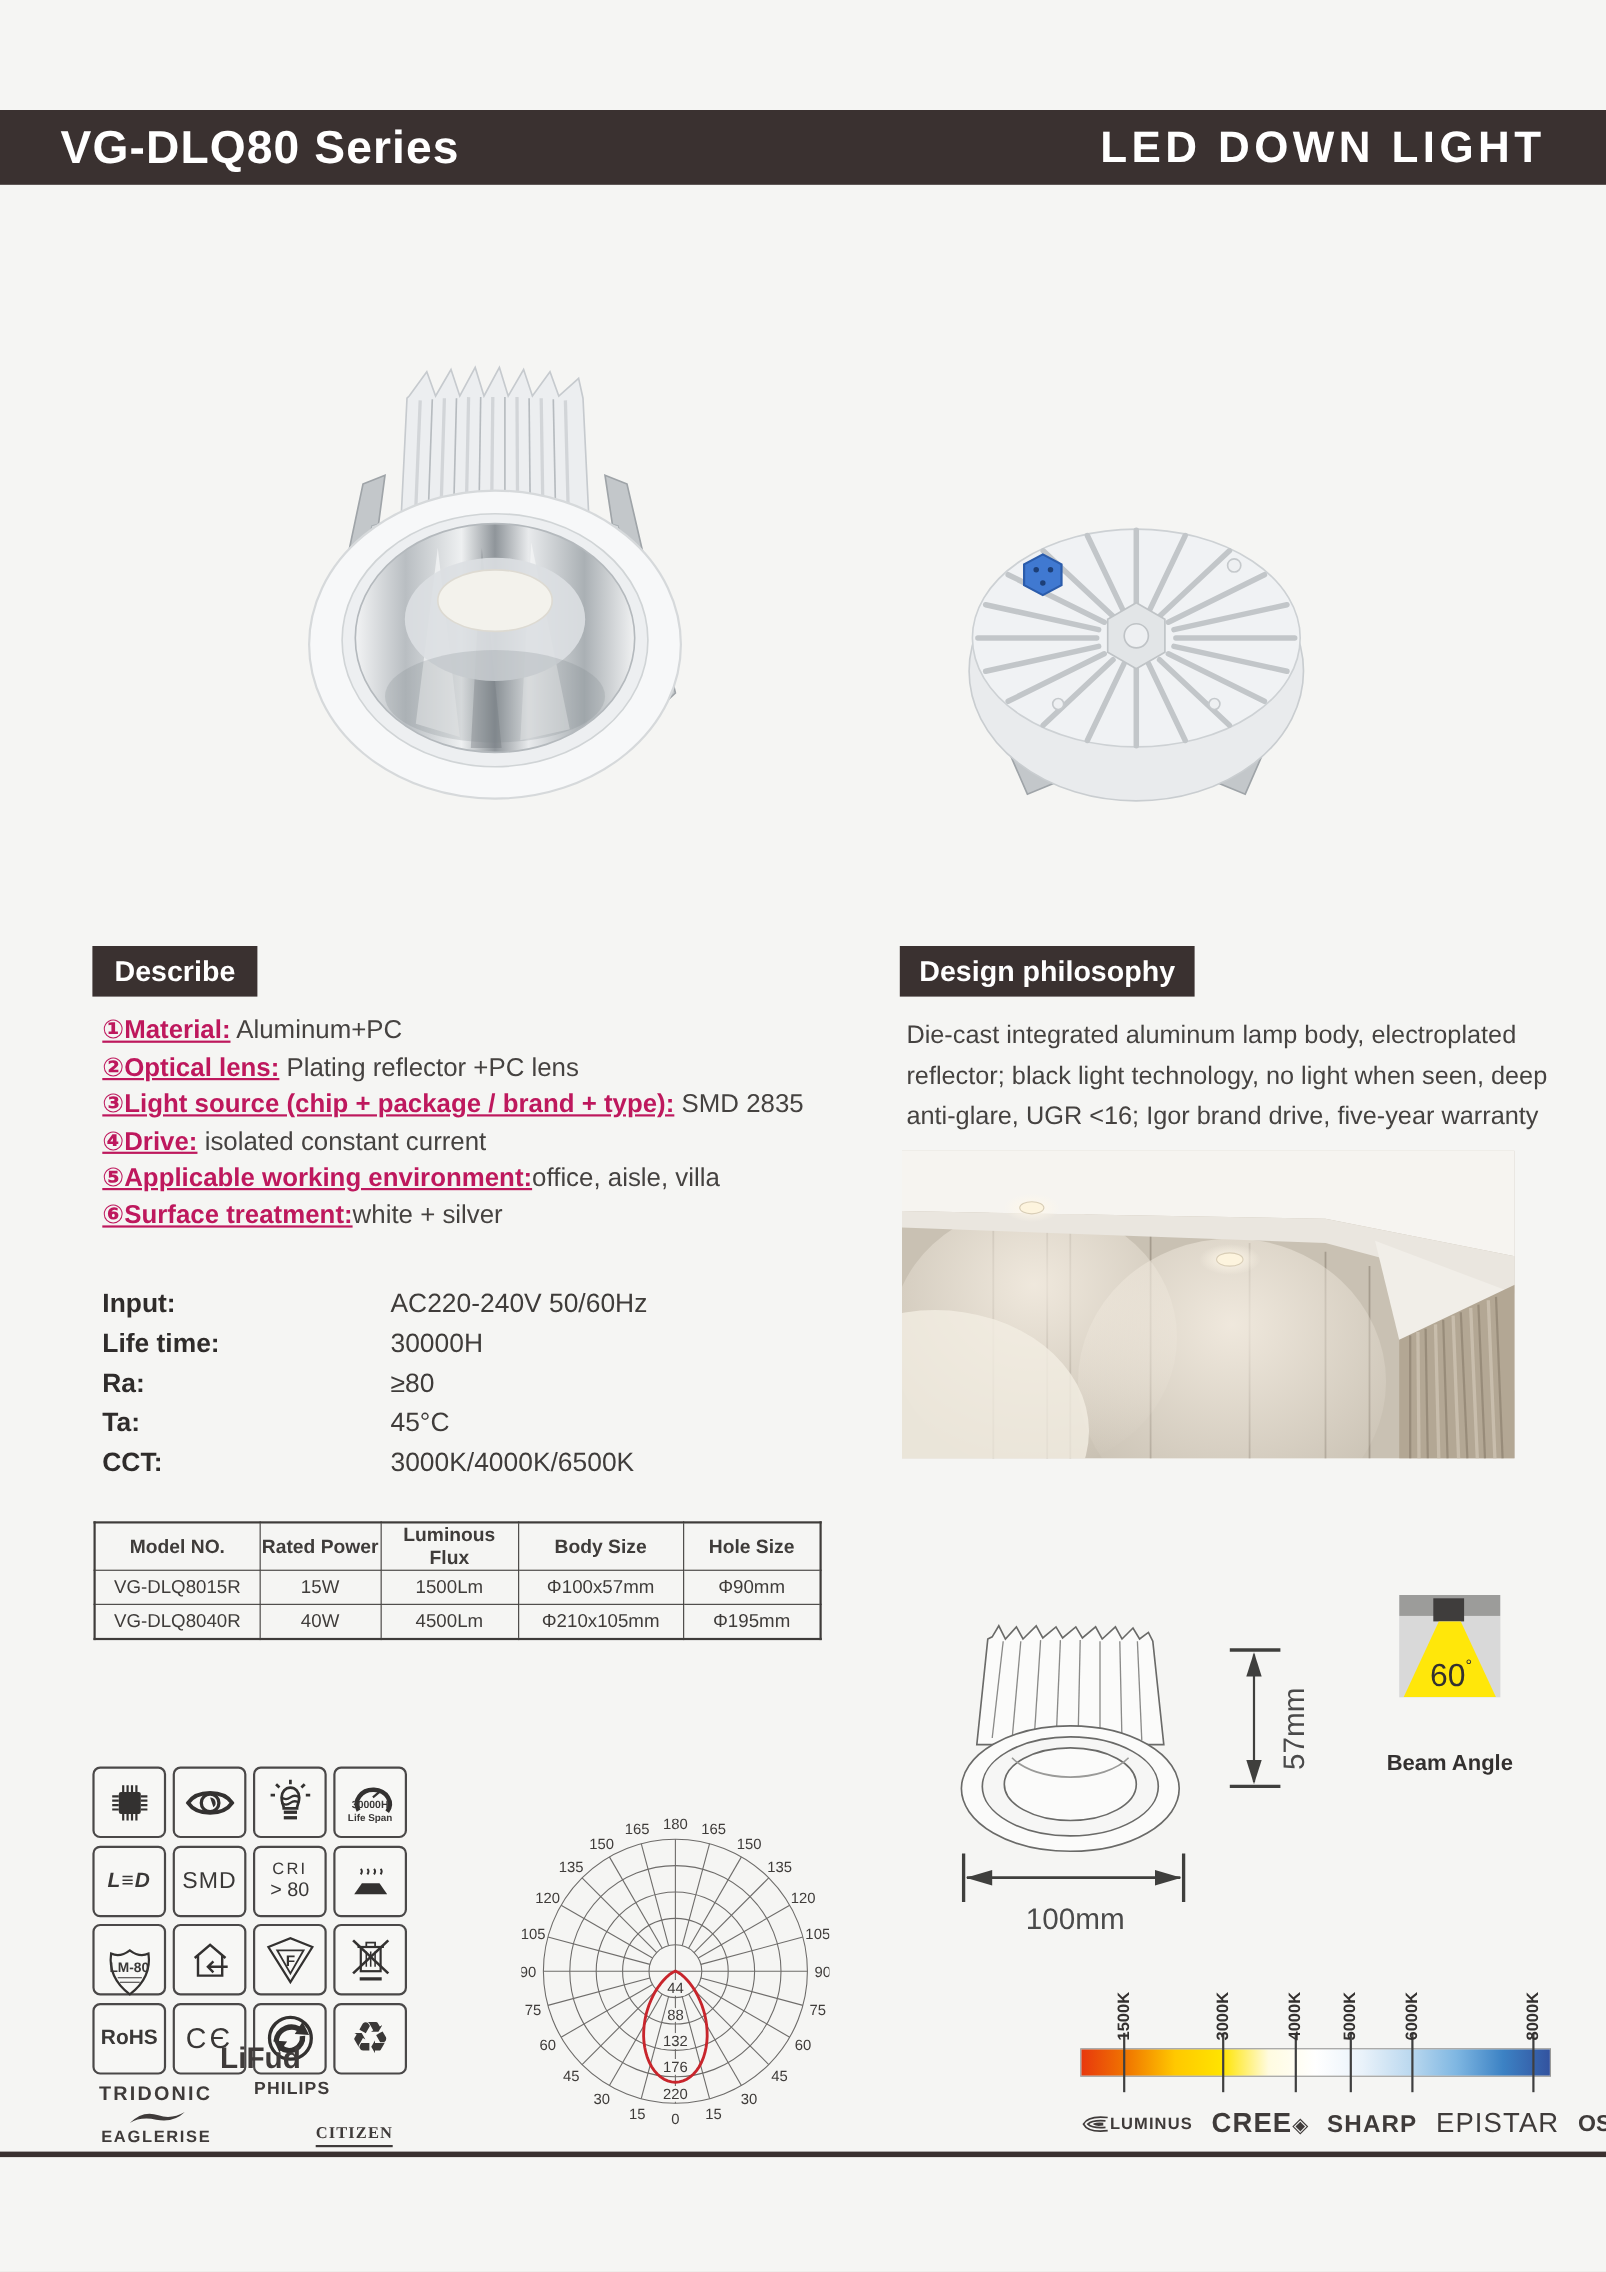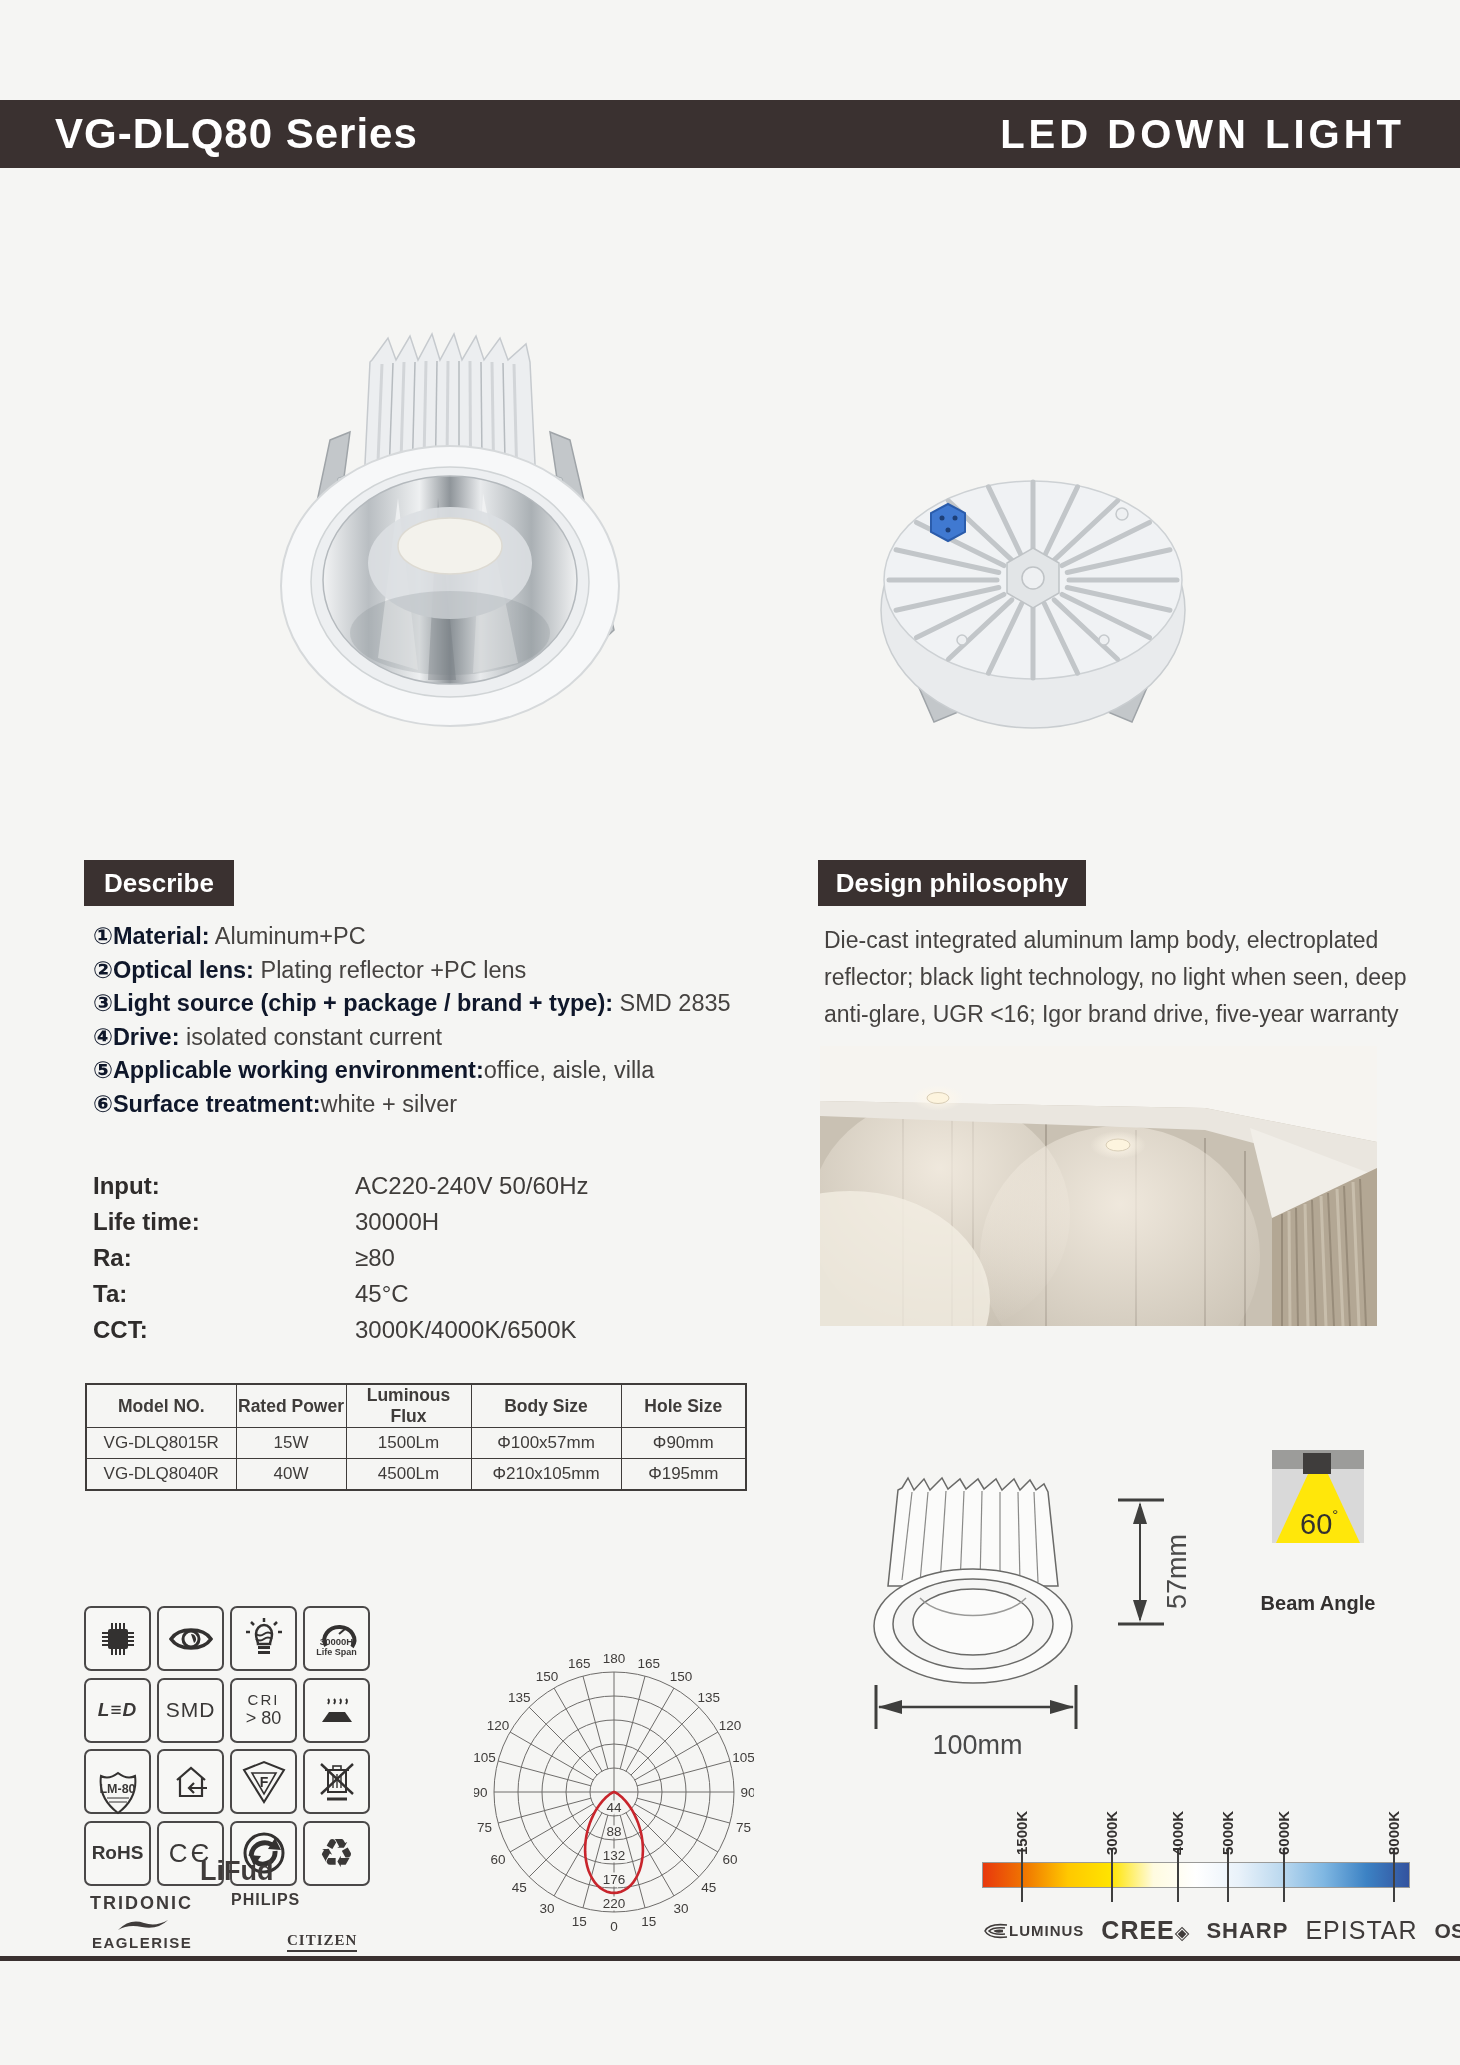--- a/index.html
+++ b/index.html
@@ -9,21 +9,21 @@
   
   .titlebar{left:0;top:100px;width:1460px;height:68px;background:#3a3130;display:flex;
             align-items:center;justify-content:space-between;padding:0 55px;box-sizing:border-box;}
   .titlebar .series{color:#fff;font-size:42px;font-weight:bold;letter-spacing:1px;}
   .titlebar .product{color:#fff;font-size:40px;font-weight:bold;letter-spacing:4px;}
   
   .secbox{background:#3a3130;color:#fff;font-weight:bold;font-size:26px;display:flex;
           align-items:center;justify-content:center;}
   
   .d-line{white-space:nowrap;font-size:23.5px;line-height:33.5px;color:#454240;}
-  .d-line b{color:#0f172a;}
+  .d-line b{color:#be185d;text-decoration:underline;}
   
   .design-text{font-size:23px;line-height:37px;color:#454240;}
   
   .s-row{height:36px;font-size:24px;line-height:36px;white-space:nowrap;}
   .s-row b{display:inline-block;width:262px;color:#2f2c2b;}
   
   table.spec{border-collapse:collapse;table-layout:fixed;width:660px;}
   table.spec th,table.spec td{border:1.6px solid #3f3c3a;text-align:center;height:30px;
      font-size:17px;padding:0;overflow:hidden;}
   table.spec th{font-size:17.5px;}

